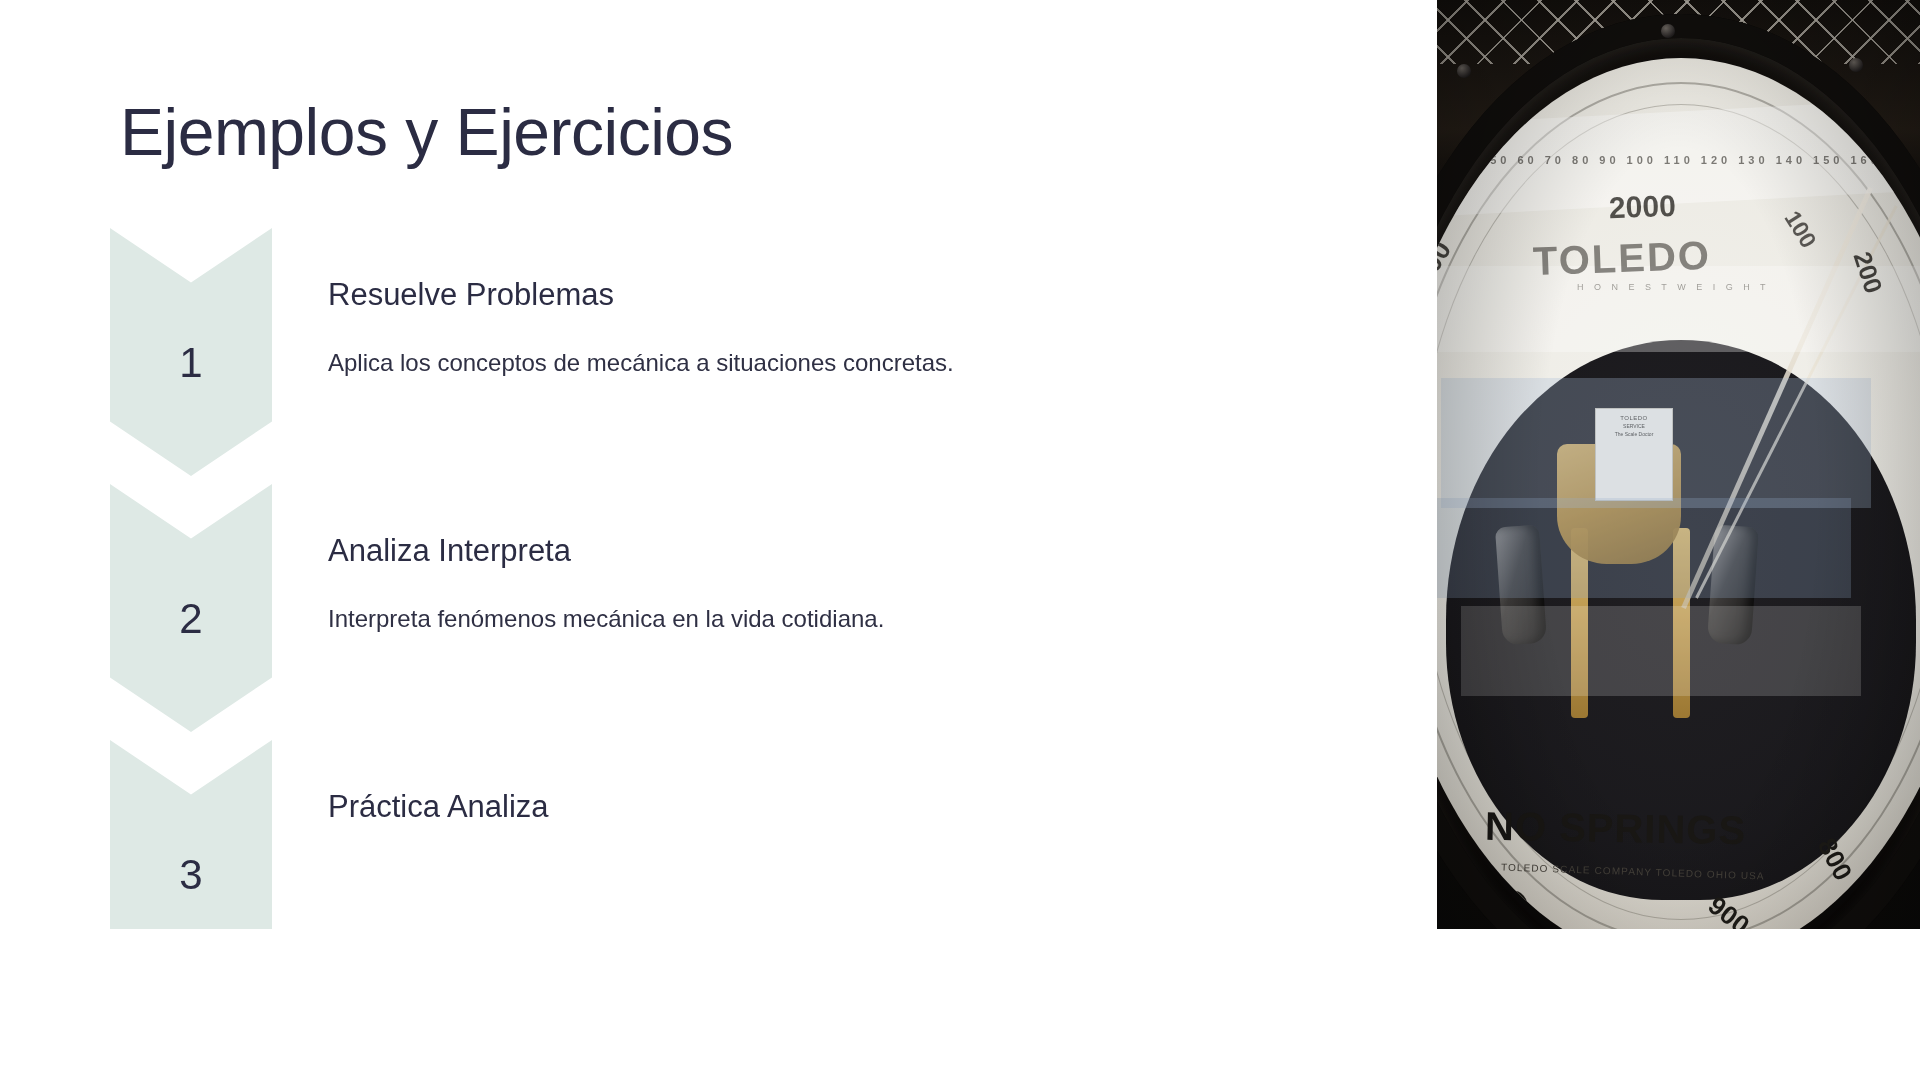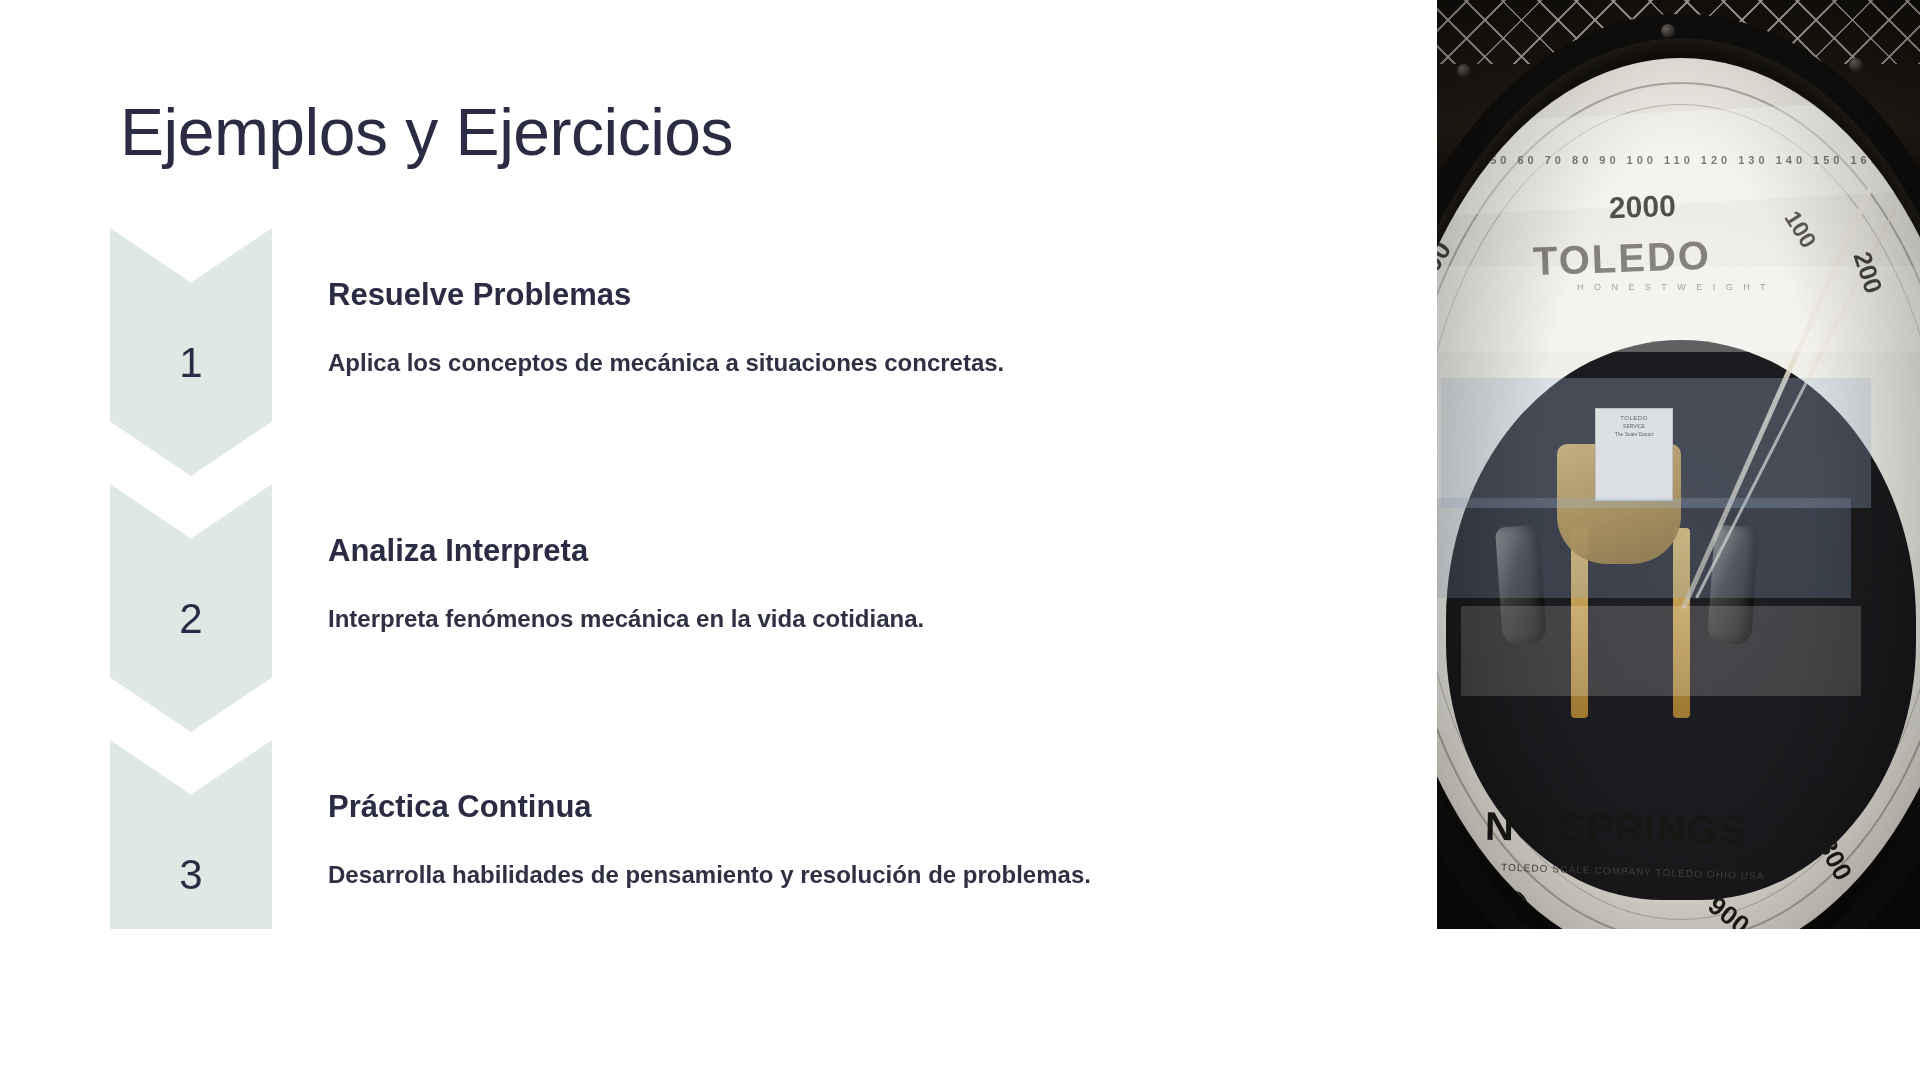--- a/index.html
+++ b/index.html
@@ -72,30 +72,30 @@
 
   .chevron-text {
     position: absolute;
     left: 328px;
     top: 48px;
     width: 1020px;
   }
 
   .item-heading {
     font-size: 31px;
-    font-weight: 700;
+    font-weight: 400;
     color: #2b2c43;
     line-height: 1.2;
     margin: 0 0 34px 0;
     white-space: nowrap;
   }
 
   .item-body {
     font-size: 24px;
-    font-weight: 700;
+    font-weight: 400;
     color: #2f3044;
     line-height: 1.35;
     margin: 0;
     white-space: nowrap;
   }
 
   
   .photo-panel {
     position: absolute;
     left: 1437px;
@@ -452,22 +452,21 @@
         <p class="item-heading">Analiza Interpreta</p>
         <p class="item-body">Interpreta fenómenos mecánica en la vida cotidiana.</p>
       </div>
     </div>
 
     <div class="chevron-row">
       <div class="chevron">
         <span class="chevron-number">3</span>
       </div>
       <div class="chevron-text">
-        <p class="item-heading">Práctica Continua</p>
-        <p class="item-body">Desarrolla habilidades de pensamiento y resolución de problemas.</p>
+        <p class="item-heading">Práctica Analiza</p>
       </div>
     </div>
 
   </div>
 
   <div class="photo-panel">
     <div class="photo-stage">
 
       <div class="bg-dark"></div>
       <div class="fence"></div>

